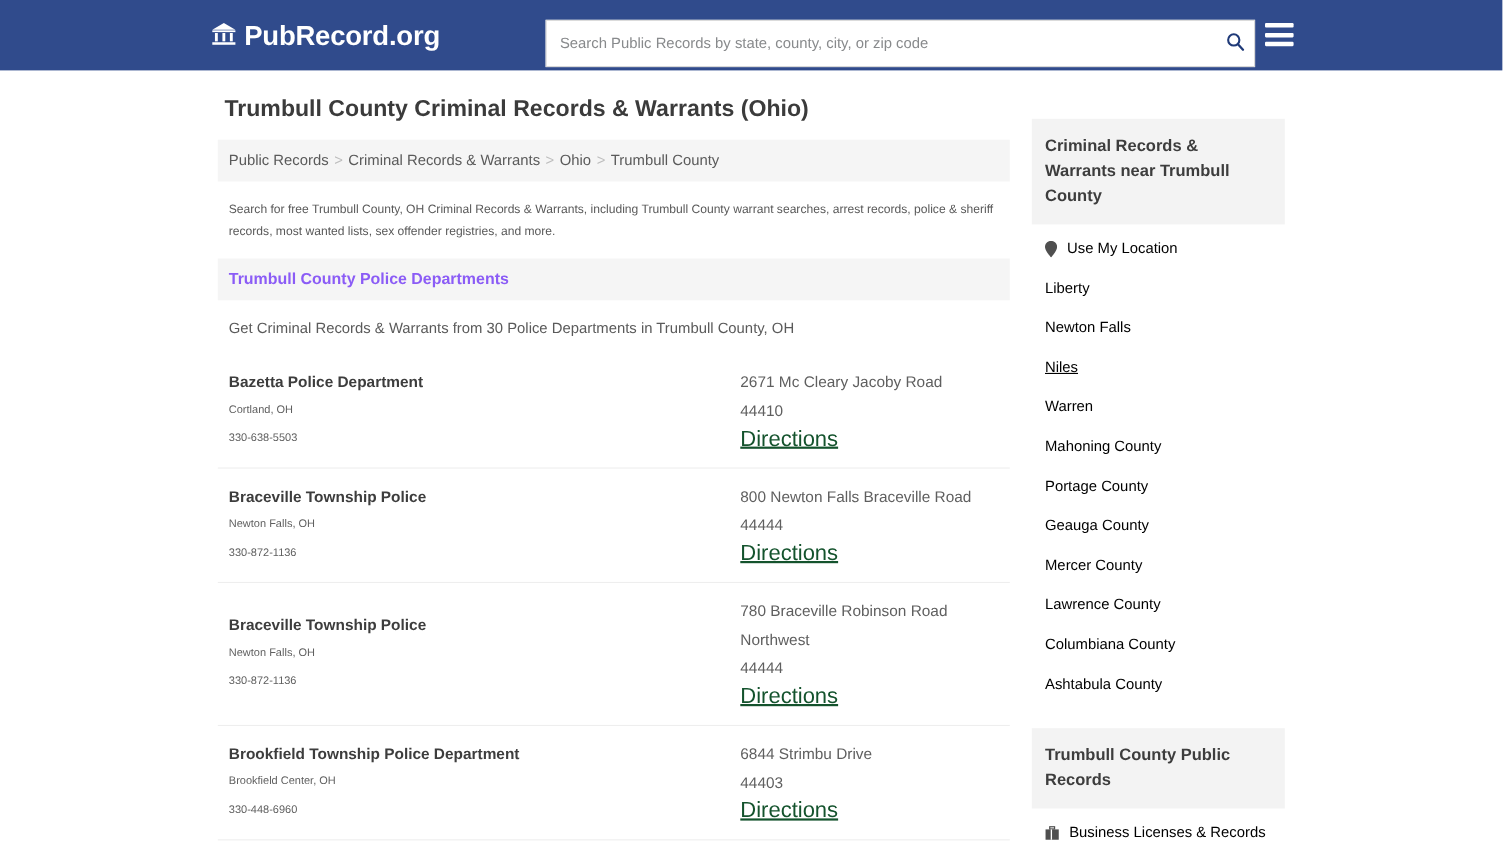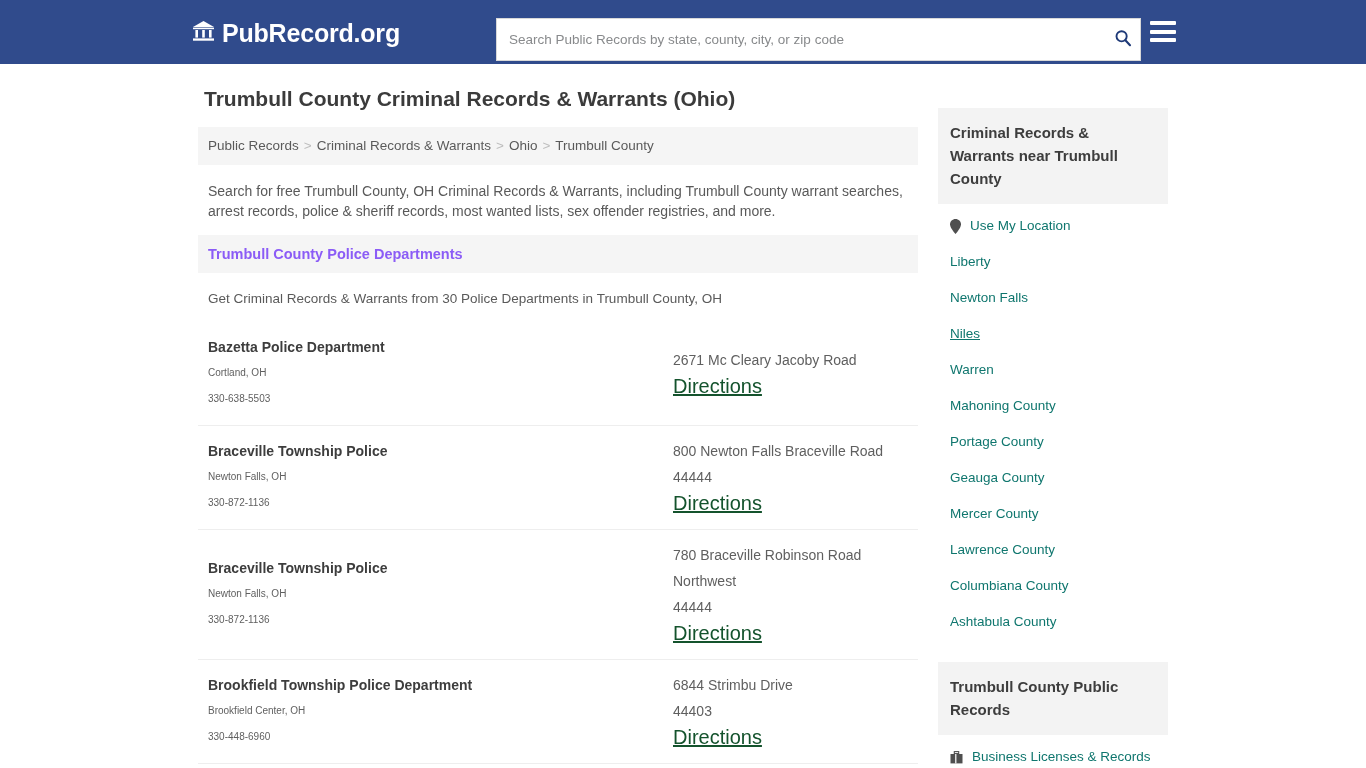--- a/index.html
+++ b/index.html
@@ -128,21 +128,21 @@
   .breadcrumb a {
     color: #5a5a5a;
     text-decoration: none;
   }
   .breadcrumb .sep {
     color: #bdbdbd;
     padding: 0 5px;
   }
 
   .intro {
-    font-size: 14px;
+    font-size: 11px;
     color: #595959;
     line-height: 20px;
     padding: 16px 10px 14px 10px;
   }
 
   .section-head {
     background: #f5f5f5;
     padding: 11px 10px;
     font-size: 14.5px;
     font-weight: bold;
@@ -195,21 +195,21 @@
     background: #f3f3f3;
     padding: 13px 12px 14px 12px;
     font-size: 15px;
     font-weight: bold;
     color: #3d3d3d;
     line-height: 23px;
   }
   .side-list { padding: 4px 0 0 0; }
   .side-item {
     font-size: 13.5px;
-    color: #0f766e;
+    color: #000000;
     padding: 9px 0 9px 12px;
     display: flex;
     align-items: center;
     gap: 9px;
     cursor: pointer;
     line-height: 18px;
   }
   .side-item .ico { flex: 0 0 auto; display: flex; align-items: center; }
   .side-block-2 { margin-top: 22px; }
 </style>
@@ -270,20 +270,21 @@
       <div>
 
         <div class="listing">
           <div class="col-left">
             <div class="lst-name">Bazetta Police Department</div>
             <div class="lst-line">Cortland, OH</div>
             <div class="lst-line">330-638-5503</div>
           </div>
           <div class="col-right">
             <div class="lst-addr">2671 Mc Cleary Jacoby Road</div>
+            <div class="lst-addr">44410</div>
             <div><span class="lst-dir">Directions</span></div>
           </div>
         </div>
 
         <div class="listing">
           <div class="col-left">
             <div class="lst-name">Braceville Township Police</div>
             <div class="lst-line">Newton Falls, OH</div>
             <div class="lst-line">330-872-1136</div>
           </div>

